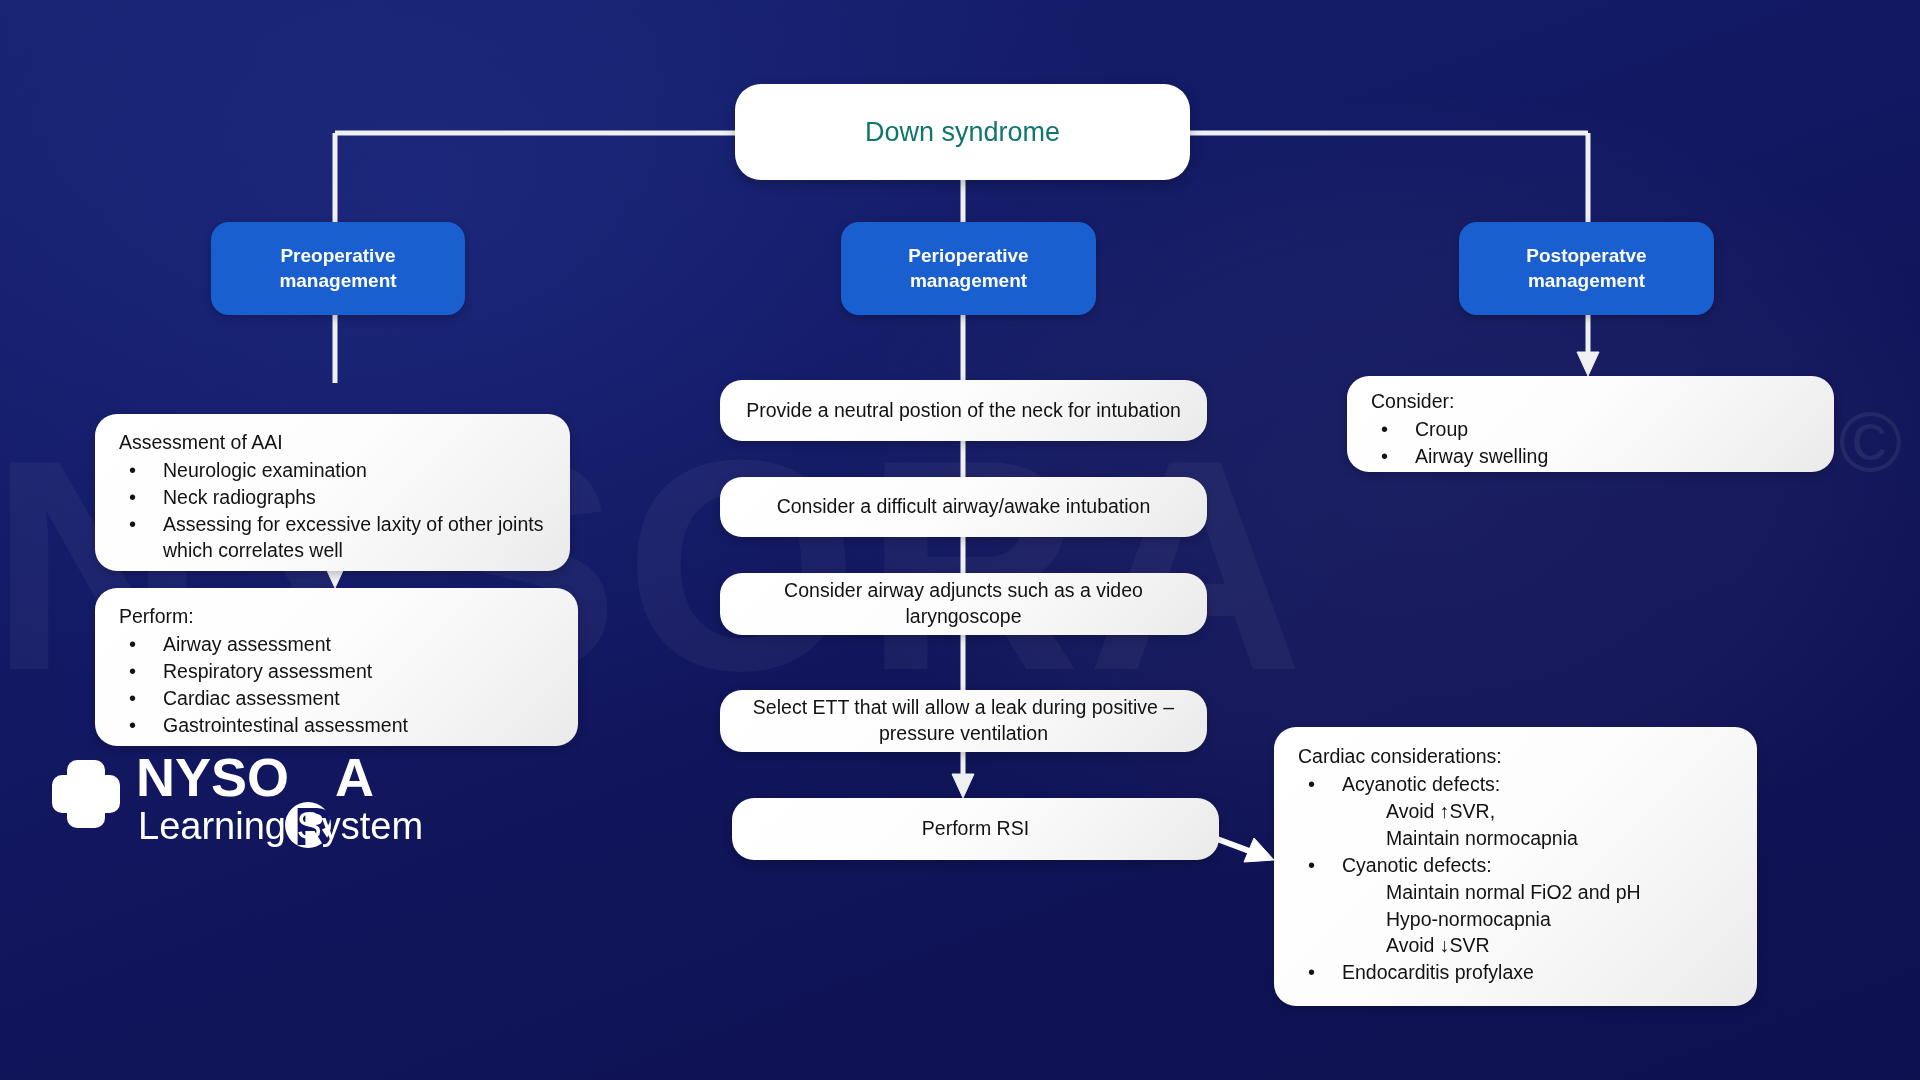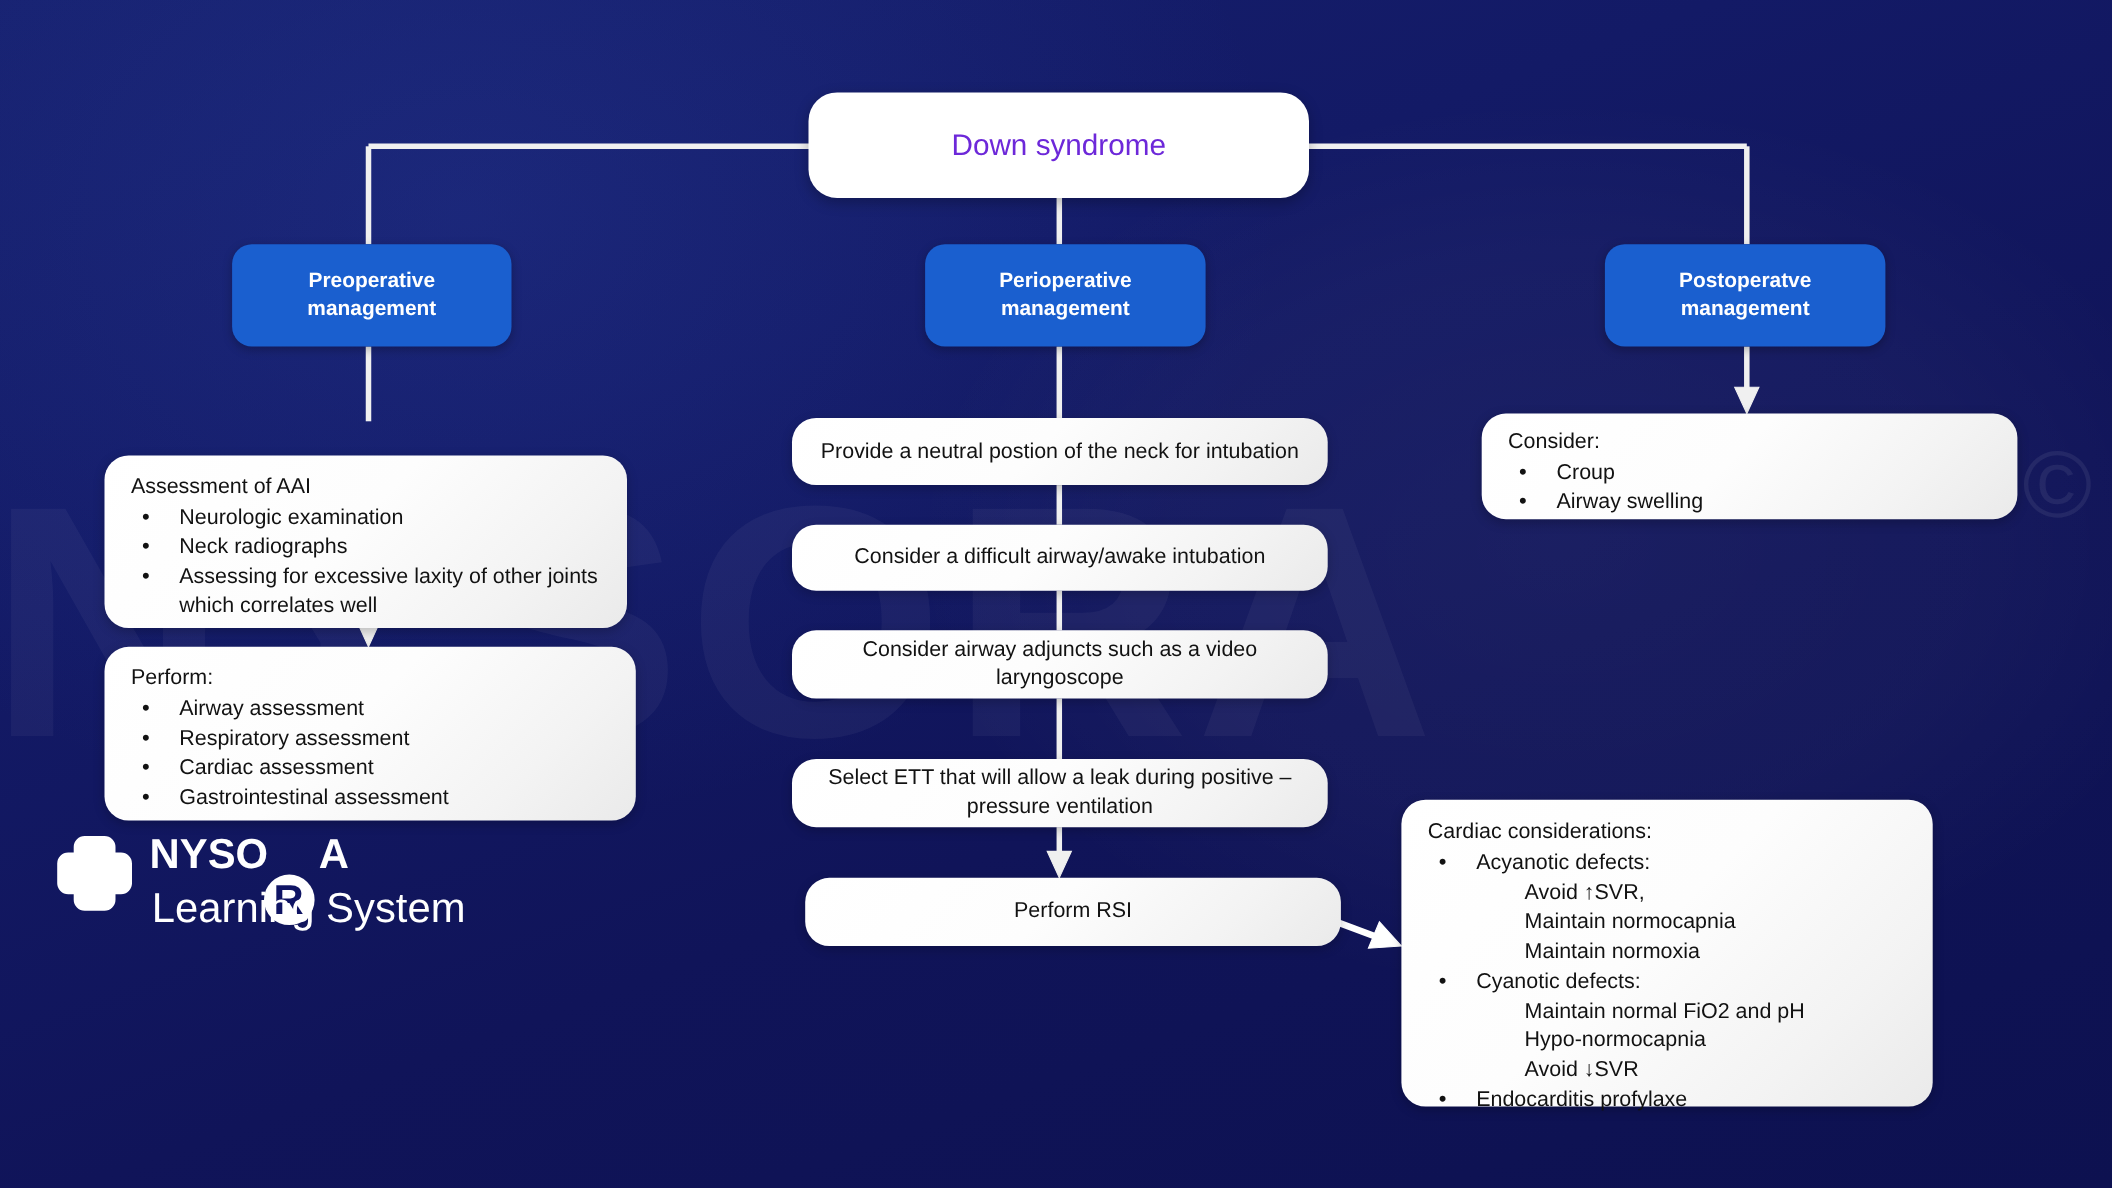--- a/index.html
+++ b/index.html
@@ -92,21 +92,21 @@
     text-align: center;
     box-shadow: 0 3px 9px rgba(0,0,0,0.25);
     padding: 8px 14px;
   }
   .title-box {
     background: #ffffff;
     border-radius: 26px;
     display: flex;
     align-items: center;
     justify-content: center;
-    color: #6d28d9;
+    color: #0f766e;
     font-size: 27px;
     box-shadow: 0 4px 12px rgba(0,0,0,0.25);
   }
 
   
   .list-box {
     padding: 16px 20px 16px 24px;
   }
   .list-head {
     margin: 0 0 2px 0;
@@ -147,21 +147,21 @@
     position: absolute;
     left: 0;
     top: 10px;
     width: 72px;
     height: 72px;
   }
   #logo .wordmark {
     position: absolute;
     left: 86px;
     top: -2px;
-    font-size: 38px;
+    font-size: 54px;
     font-weight: 700;
     letter-spacing: 0px;
     line-height: 62px;
     white-space: nowrap;
   }
   #logo .r-badge {
     display: inline-block;
     position: relative;
     width: 46px;
   }
@@ -311,21 +311,20 @@
   </ul>
 </div>
 
 <div class="node white-box list-box" style="left:1274px; top:727px; width:483px; height:279px; padding-top:17px;">
   <div class="list-head">Cardiac considerations:</div>
   <ul class="bullets">
     <li>Acyanotic defects:</li>
   </ul>
   <div class="subline">Avoid ↑SVR,</div>
   <div class="subline">Maintain normocapnia</div>
-  <div class="subline">Maintain normoxia</div>
   <ul class="bullets">
     <li>Cyanotic defects:</li>
   </ul>
   <div class="subline">Maintain normal FiO2 and pH</div>
   <div class="subline">Hypo-normocapnia</div>
   <div class="subline">Avoid ↓SVR</div>
   <ul class="bullets">
     <li>Endocarditis profylaxe</li>
   </ul>
 </div>

